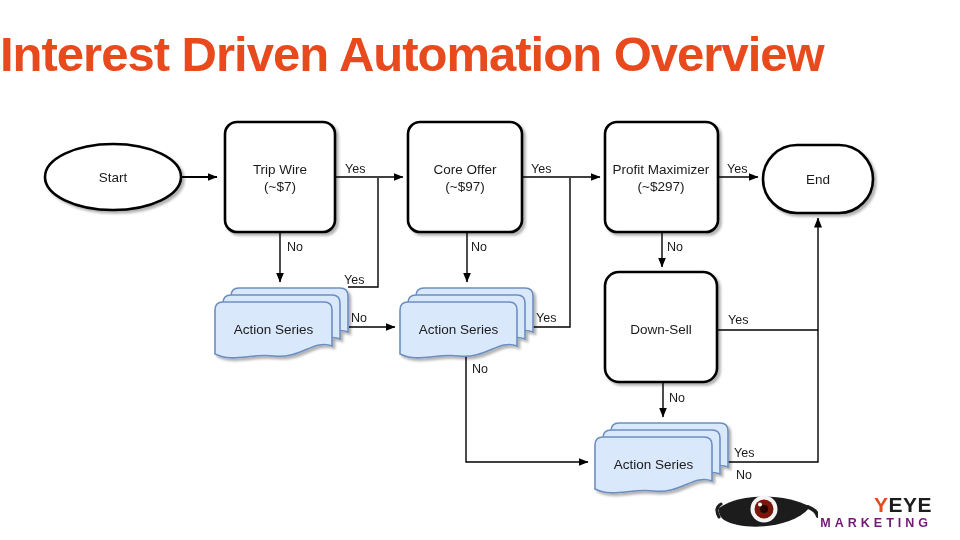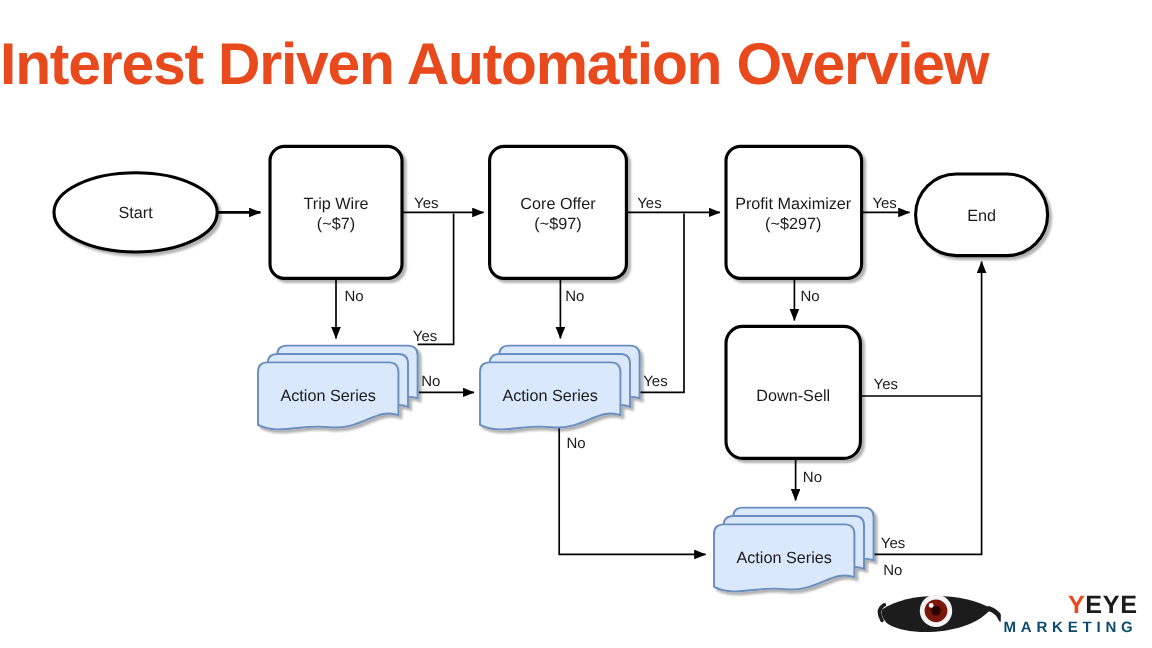--- a/index.html
+++ b/index.html
@@ -19,29 +19,29 @@
     fill:#1a1a1a;
   }
   .node-label{font-size:13.5px;text-anchor:middle;}
   .edge-label{font-size:12.5px;}
   .shape{fill:#ffffff;stroke:#000000;stroke-width:2.6;filter:url(#ds);}
   .docstack use{fill:#DAE8FC;stroke:#6C8EBF;stroke-width:1.6;}
   .docstack{filter:url(#ds);}
   .edge{fill:none;stroke:#000000;stroke-width:1.4;}
   .edge.thick{stroke-width:2.2;}
   .logo{
-    position:absolute;right:12px;bottom:8px;
+    position:absolute;right:28px;bottom:8px;
     display:flex;align-items:center;gap:2px;
   }
   .logo-text{text-align:right;line-height:1;}
   .logo-line1{font-size:21px;font-weight:bold;letter-spacing:0.5px;}
   .logo-accent{color:#E8491D;}
   .logo-brand{color:#1c1c1c;}
   .logo-line2{
-    font-size:12.5px;font-weight:bold;color:#0c4a6e;
+    font-size:12.5px;font-weight:bold;color:#701a75;
     letter-spacing:4px;margin-top:2px;
   }
 </style>
 </head>
 <body>
 
 <h1 class="slide-title">Interest Driven Automation Overview</h1>
 
 <svg class="flow" width="960" height="540" viewBox="0 0 960 540">
   <defs>

